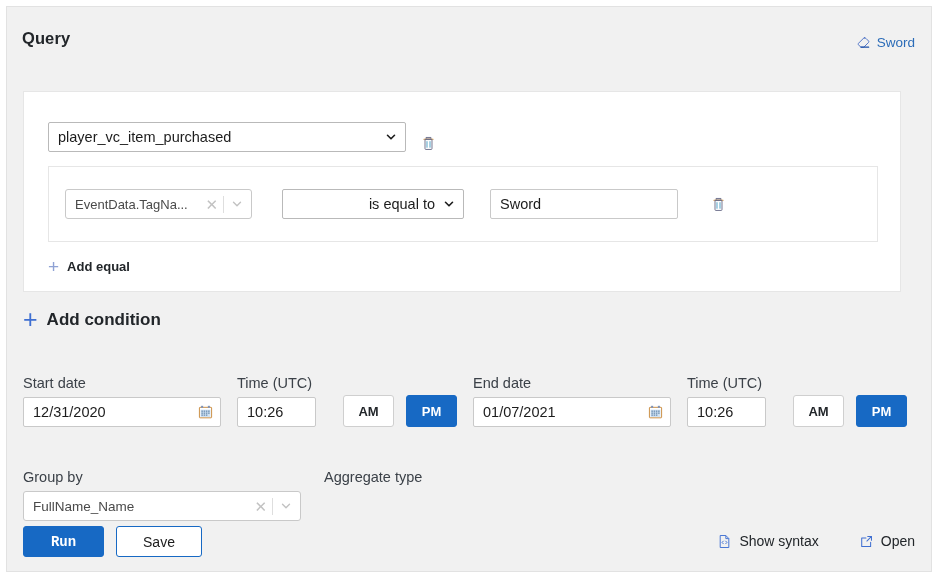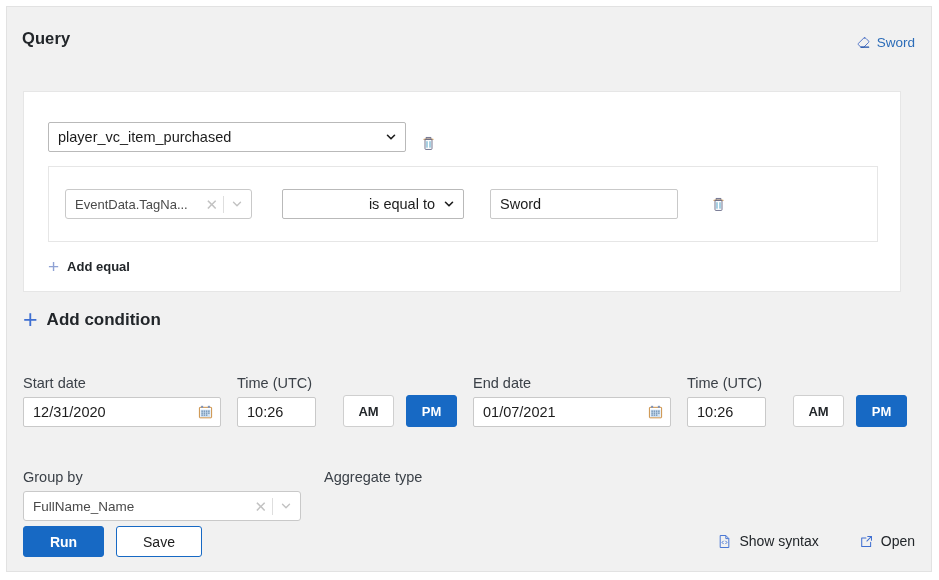--- a/index.html
+++ b/index.html
@@ -317,21 +317,21 @@
     gap: 12px;
     align-items: center;
   }
   .btn-primary {
     width: 81px;
     height: 31px;
     background: #1769c4;
     border: 1px solid #1769c4;
     border-radius: 3px;
     color: #ffffff;
-    font-family: Liberation Sans, sans-serif;
+    font-family: Liberation Mono, monospace;
     font-size: 14px;
     font-weight: bold;
     cursor: pointer;
   }
   .btn-secondary {
     width: 86px;
     height: 31px;
     background: #ffffff;
     border: 1px solid #1769c4;
     border-radius: 3px;

